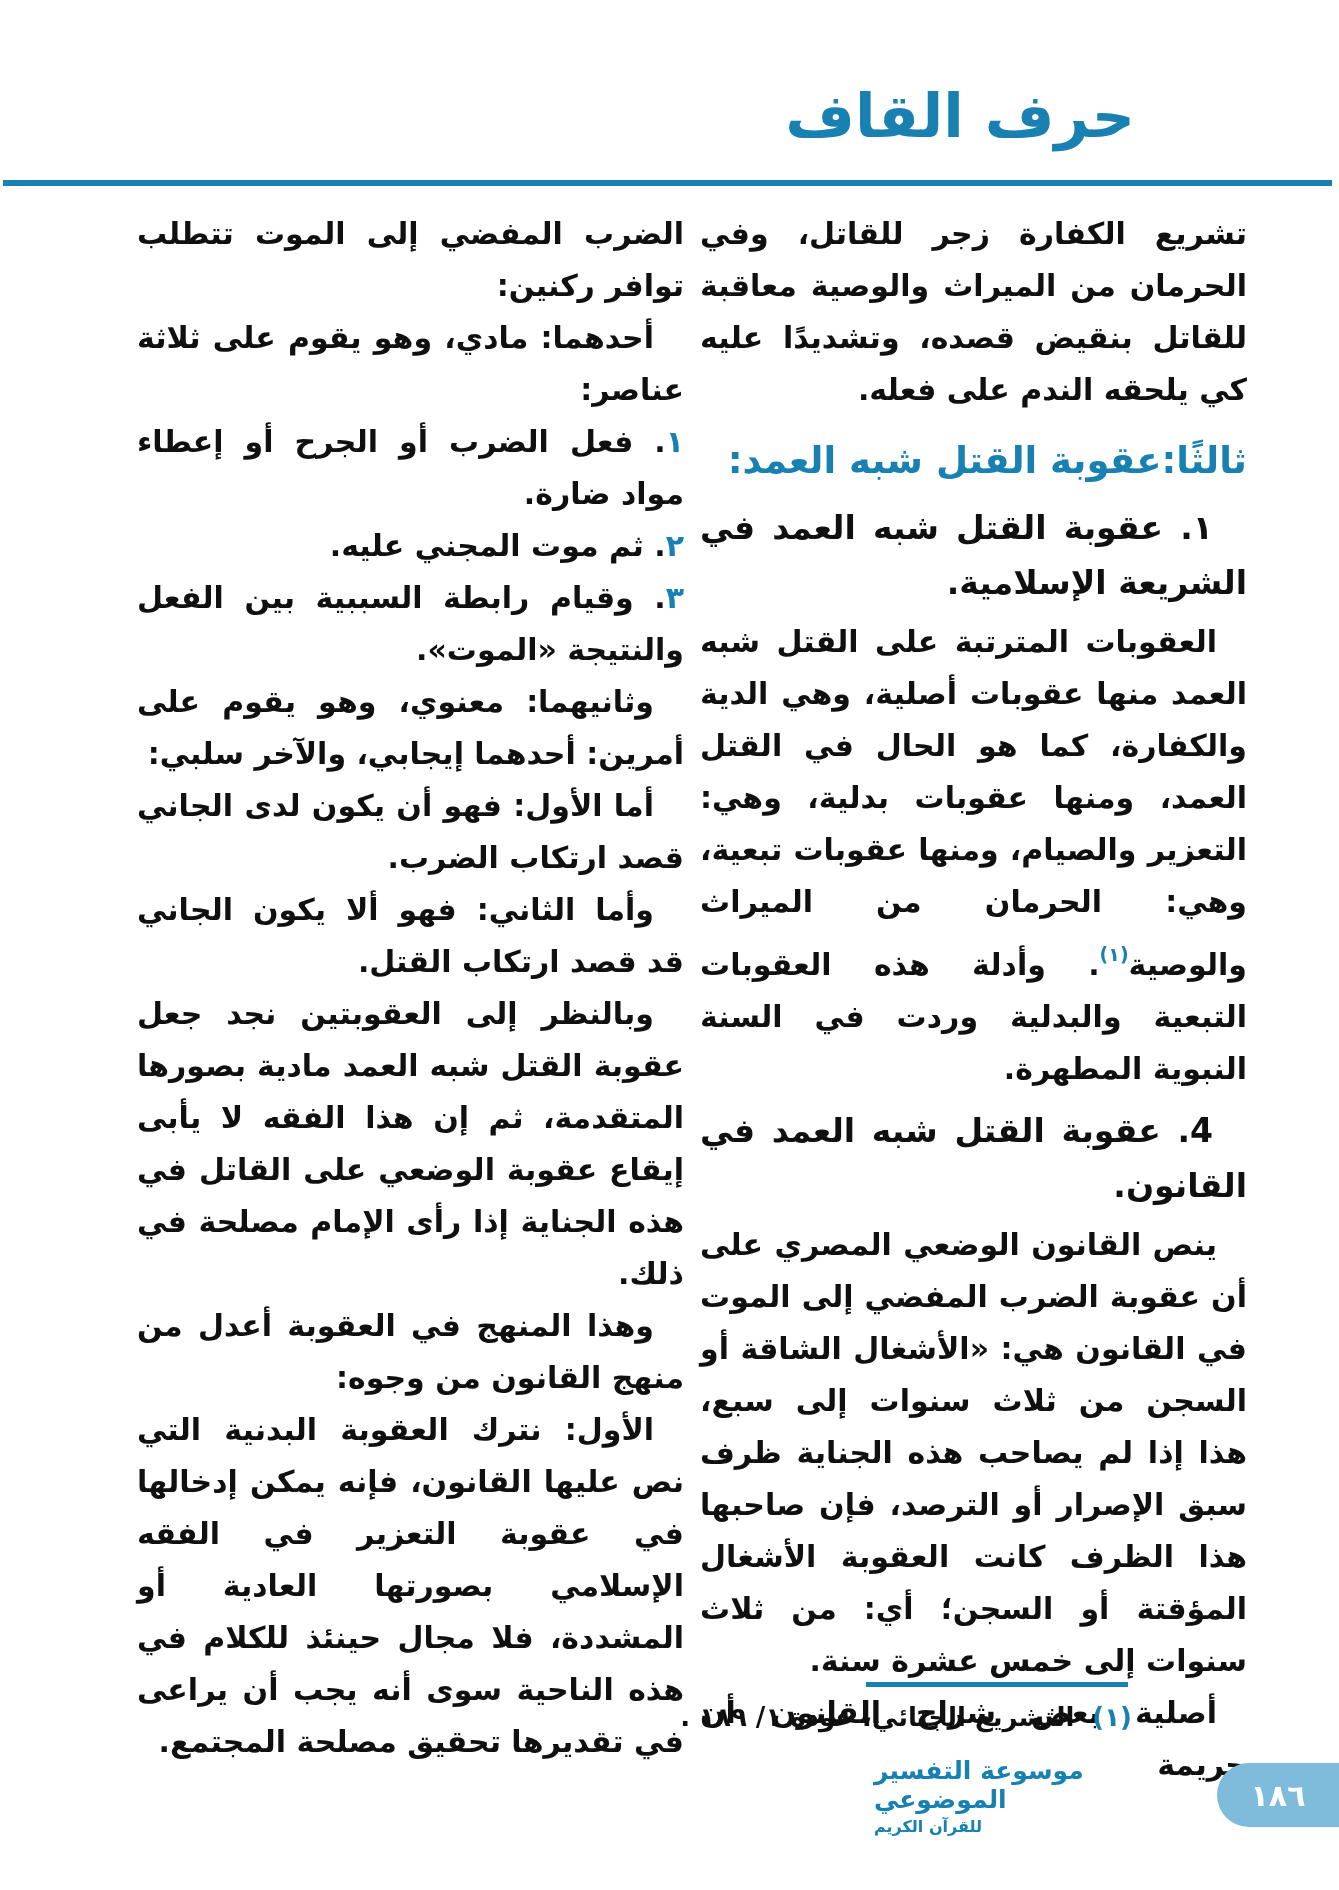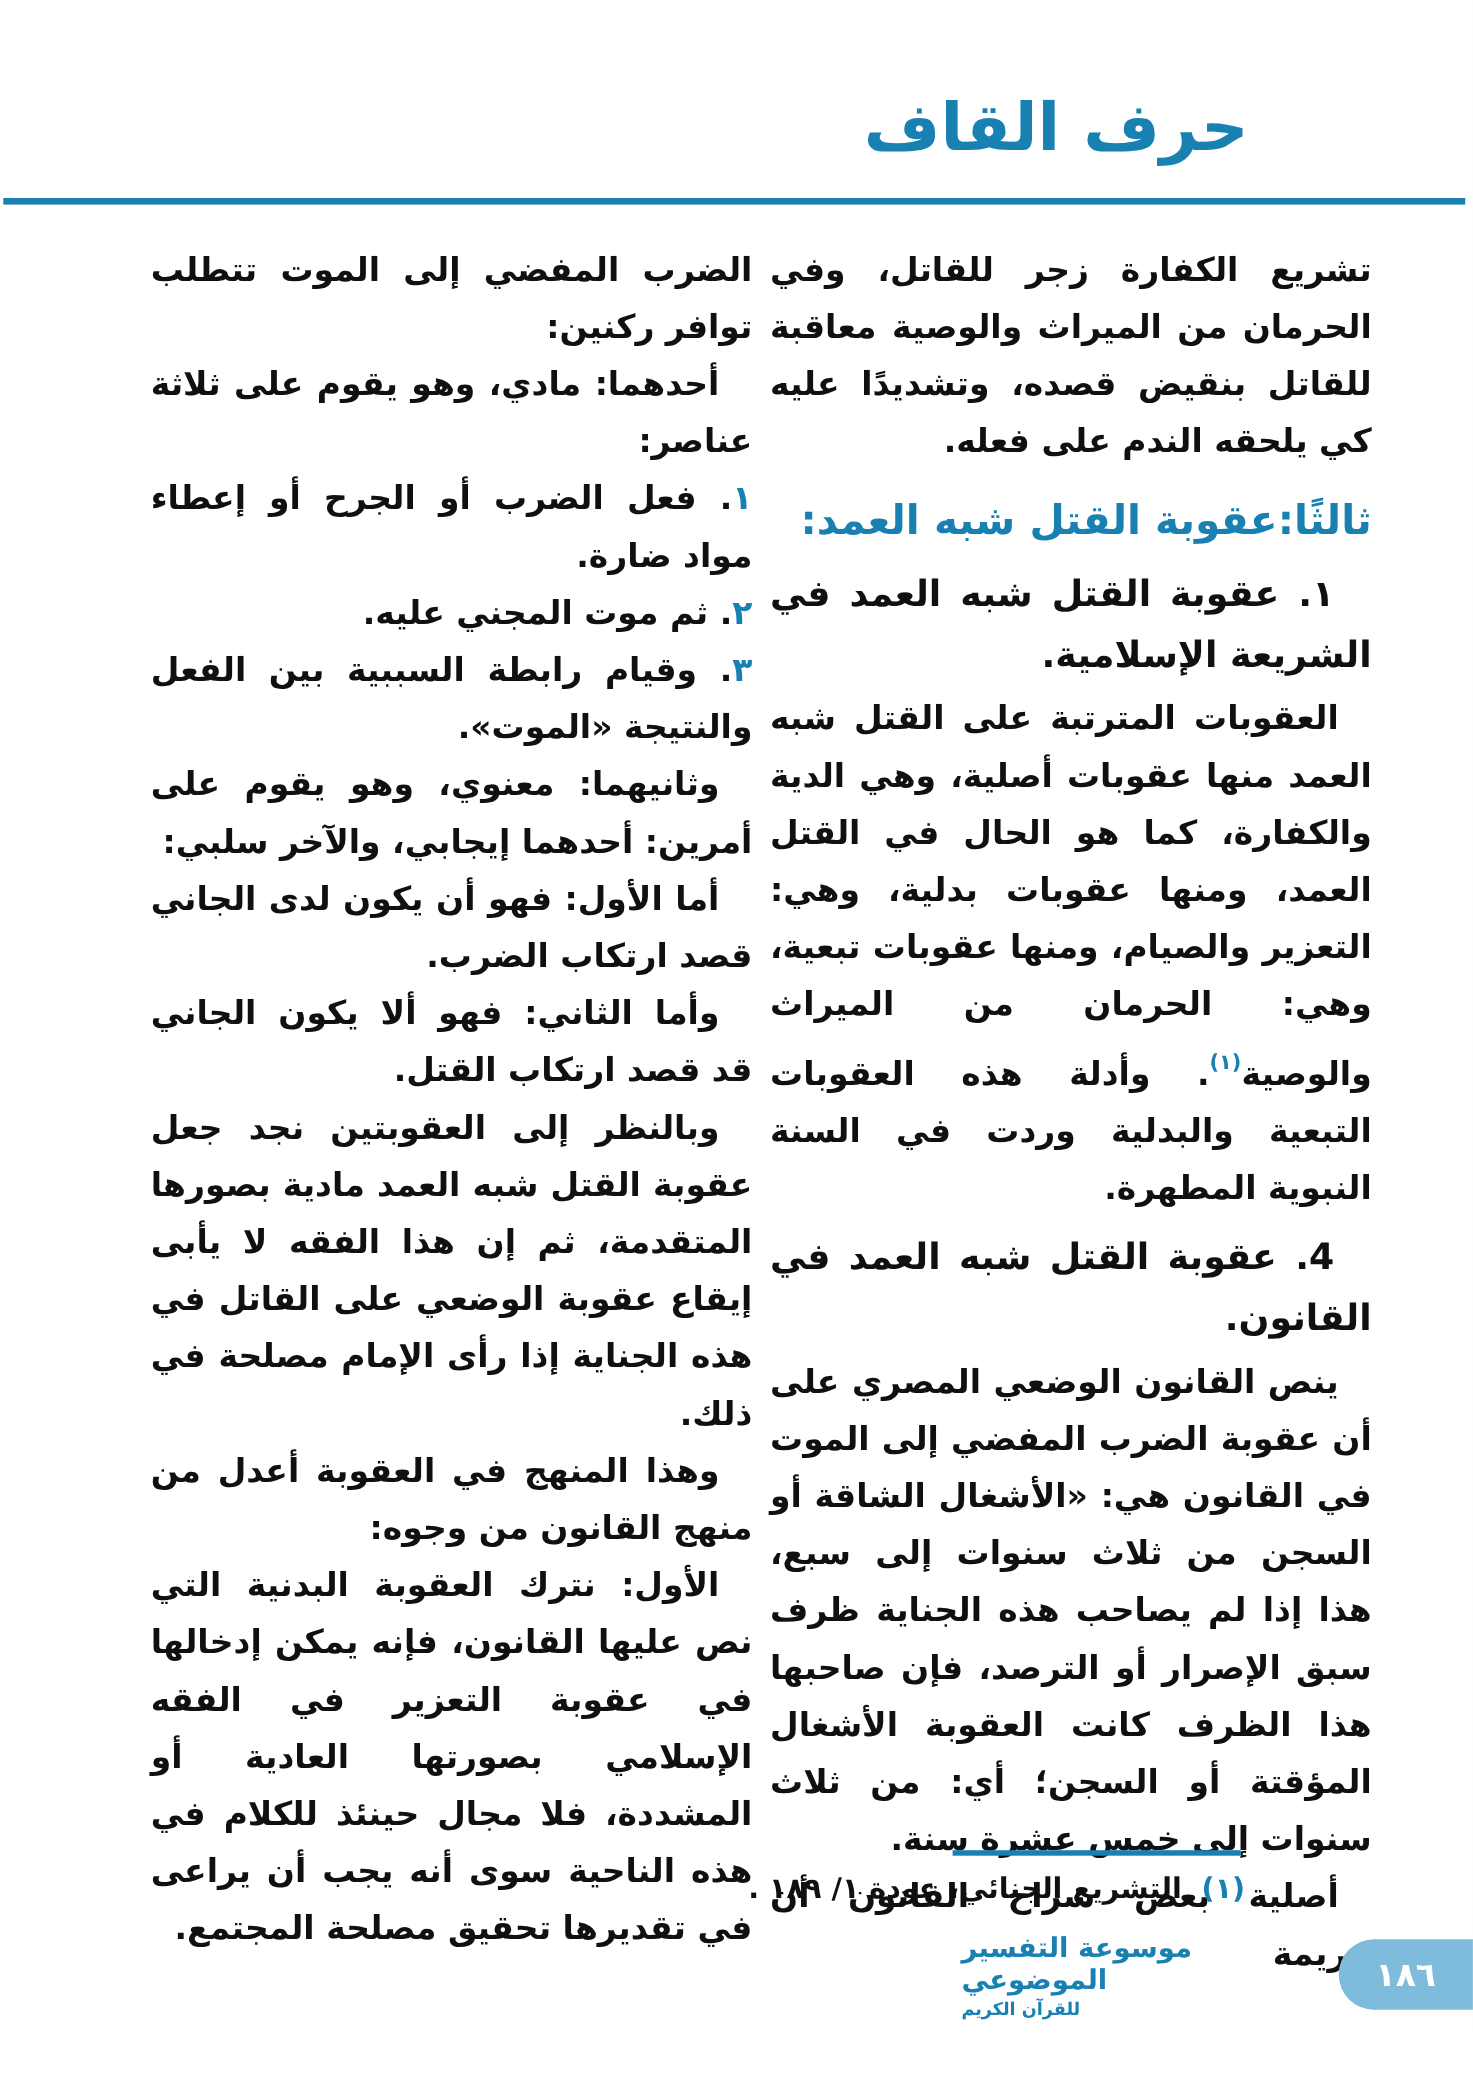--- a/index.html
+++ b/index.html
@@ -33,21 +33,20 @@
   .content{
     position:absolute;top:208px;right:92px;left:137px;
     direction:rtl;
     display:flex;gap:16px;
   }
   .col{
     width:calc(50% - 8px);
     text-align:justify;
     font-size:30px;line-height:52px;
     font-weight:bold;
-    margin-top:12px;
   }
   .col p{margin:0;text-indent:30px;}
   .col p.flush{text-indent:0;}
   .col p.li{text-indent:0;}
   .blue-heading{
     margin:16px 0 10px;
     color:var(--accent);
     font-size:37px;line-height:58px;
     font-weight:bold;text-indent:0;
   }

